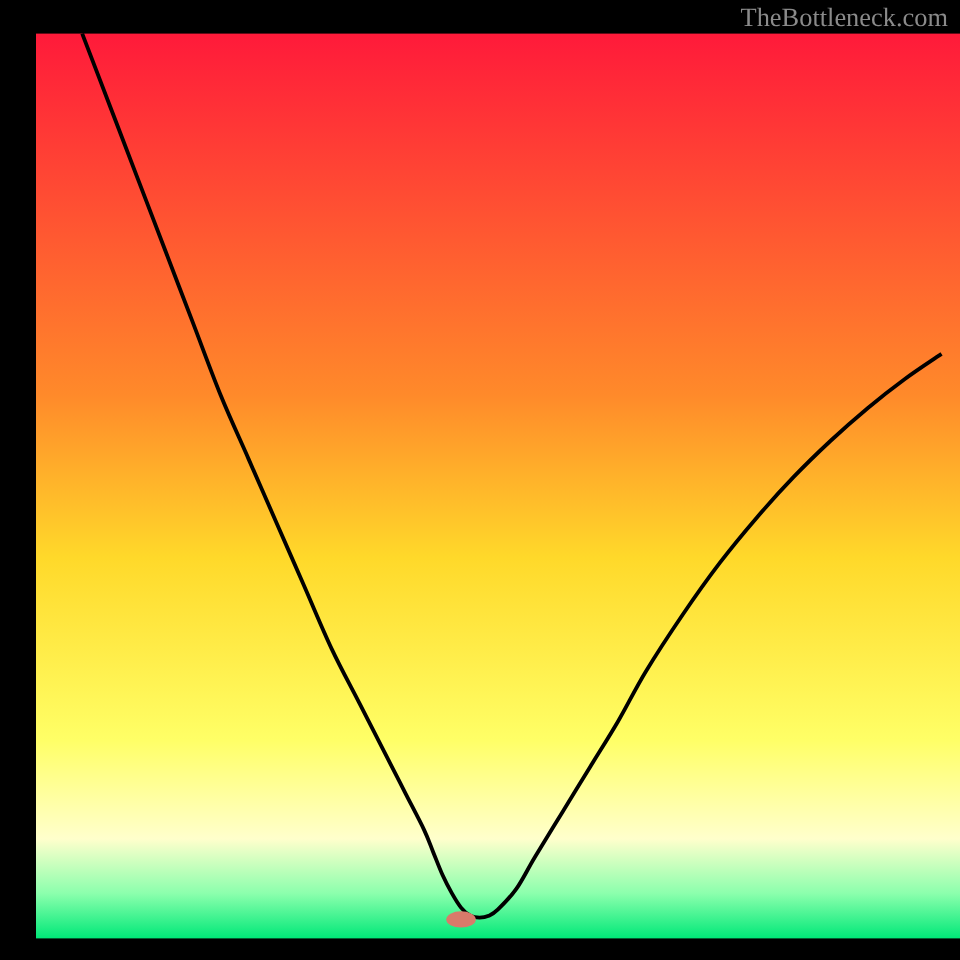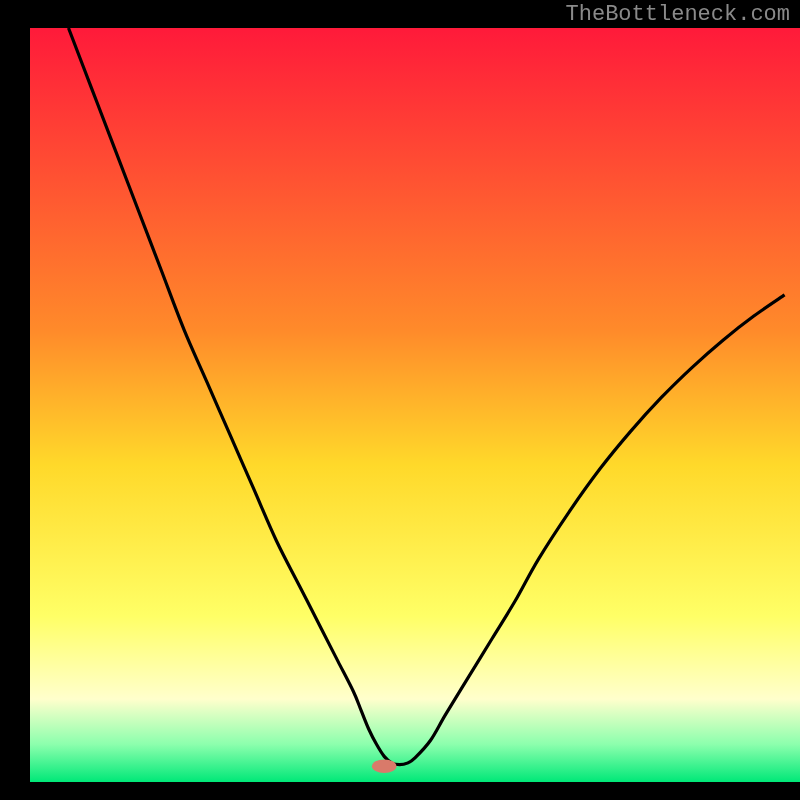--- a/index.html
+++ b/index.html
@@ -12,21 +12,21 @@
   }
   .chart-container {
     position: relative;
     width: 800px;
     height: 800px;
   }
   .watermark {
     position: absolute;
     top: 2px;
     right: 10px;
-    font-family: Liberation Mono, monospace;
+    font-family: Liberation Serif, serif;
     font-size: 22px;
     color: #8a8a8a;
     z-index: 10;
   }
   svg {
     display: block;
   }
 </style>
 </head>
 <body>

